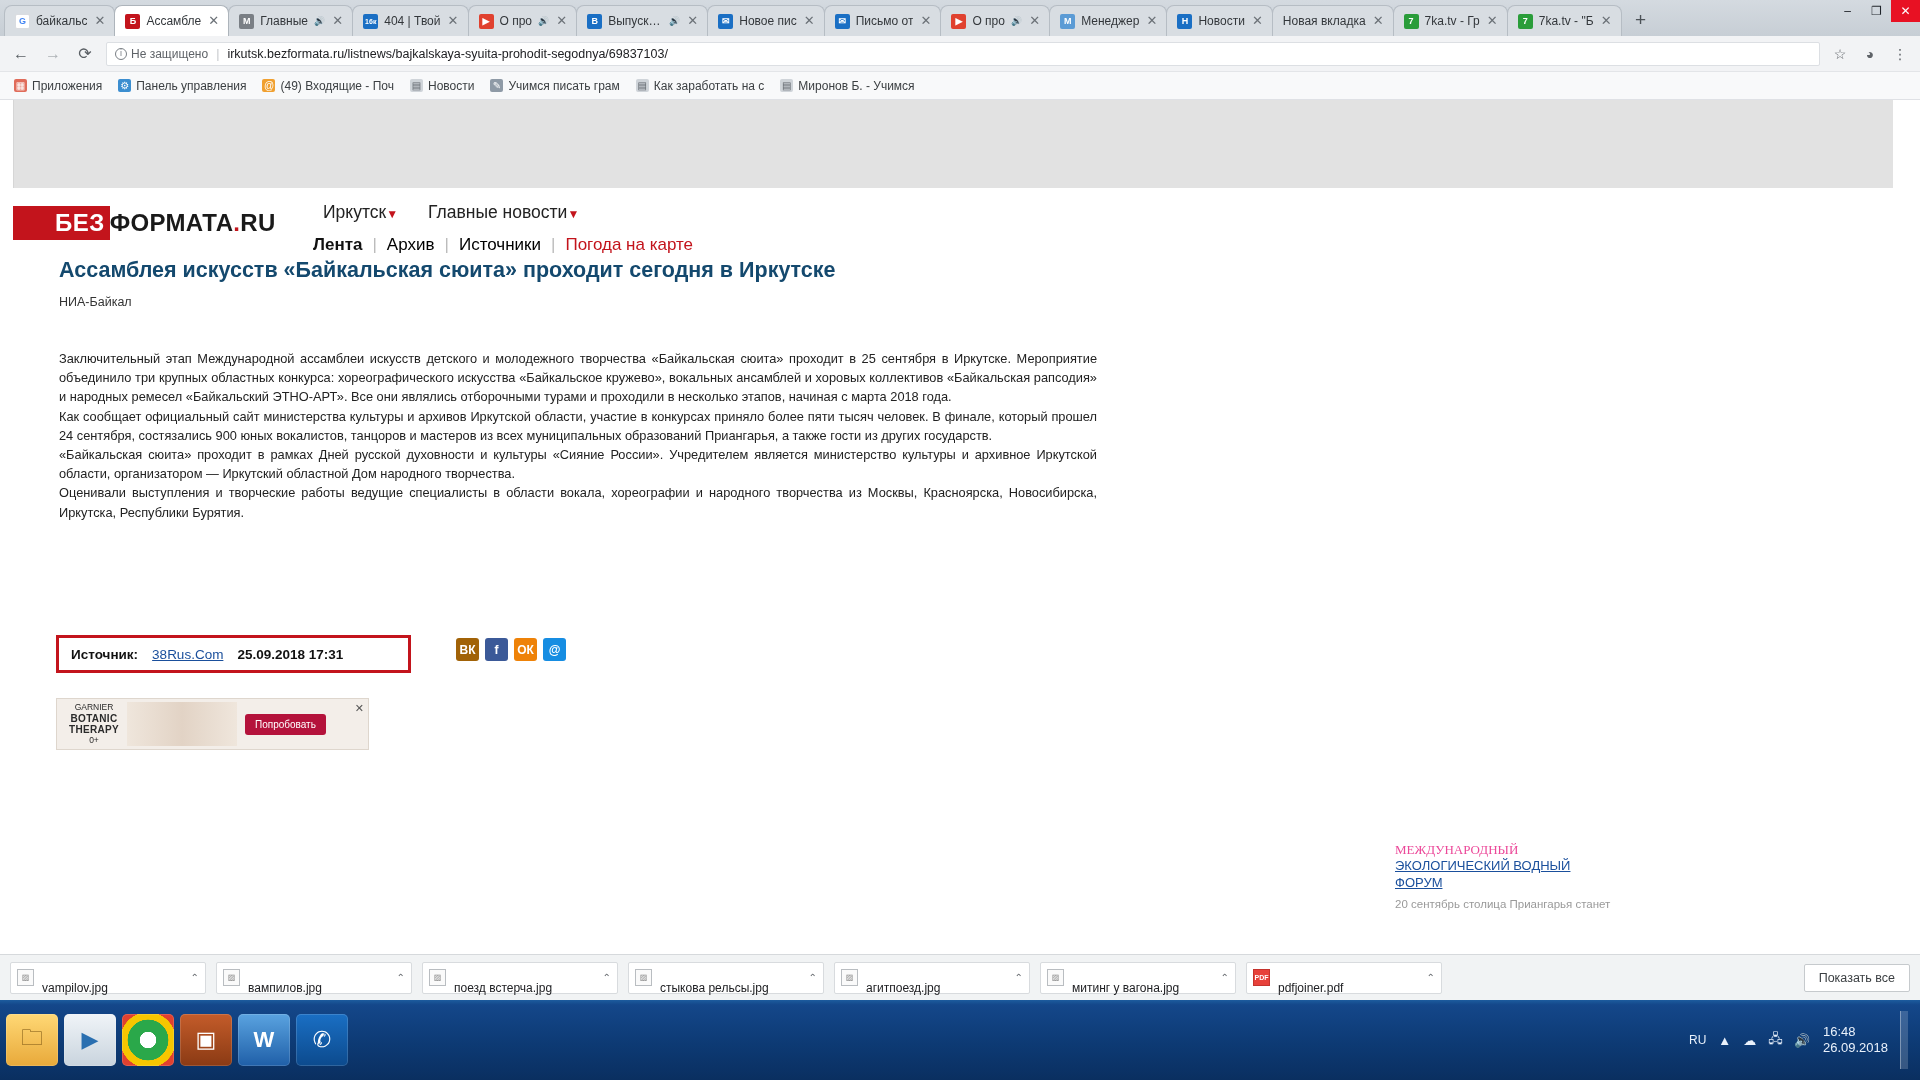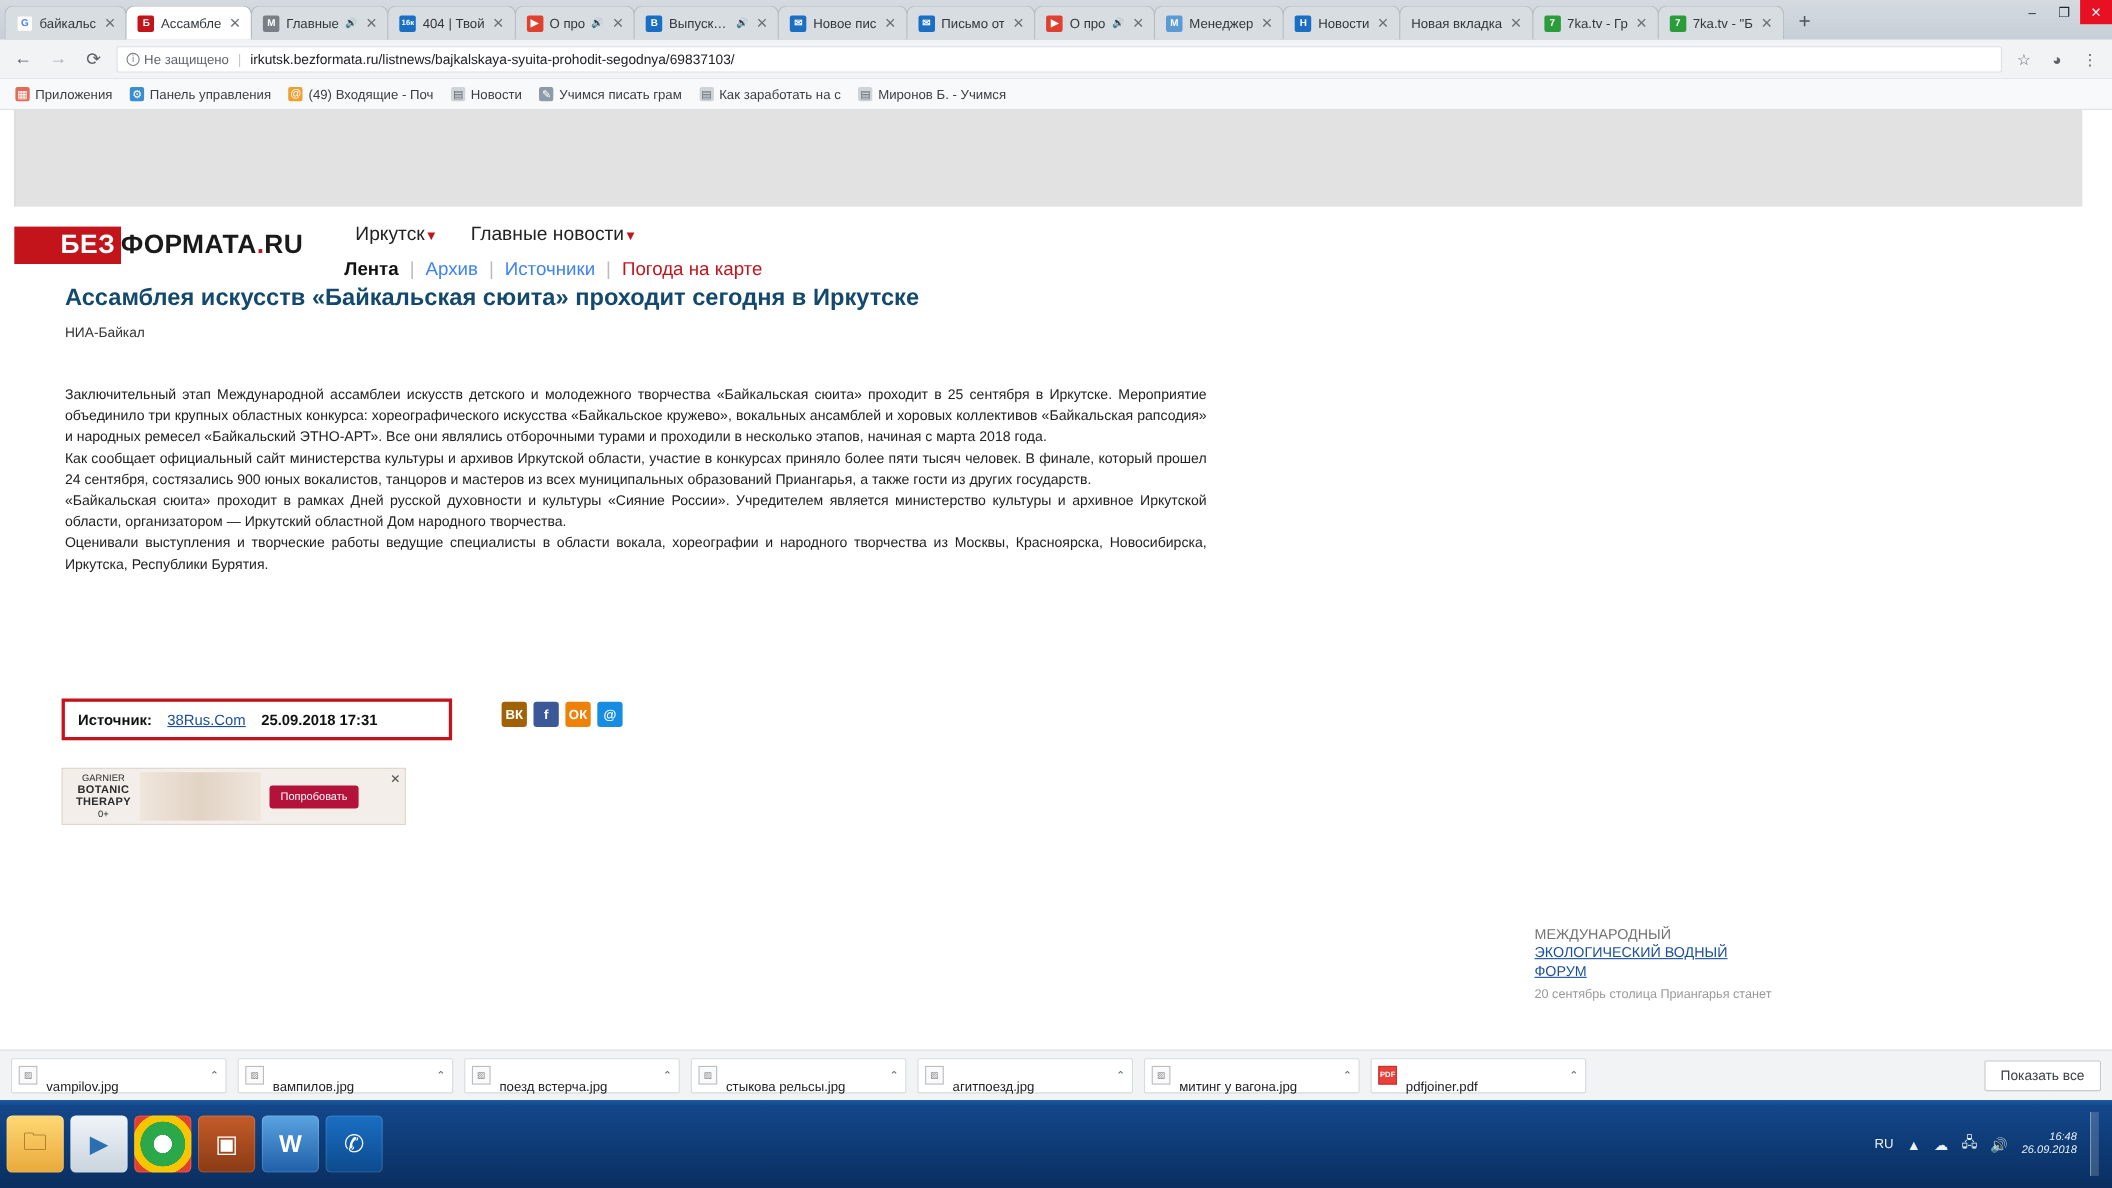--- a/index.html
+++ b/index.html
@@ -128,21 +128,21 @@
   .navmain {
     position: absolute; left: 310px; top: 14px;
     display: flex; align-items: center; gap: 30px;
     font-size: 17.5px; color: #222;
   }
   .navmain .caret { color: #c3141c; font-size: 12px; }
   .subnav {
     position: absolute; left: 300px; top: 47px;
     display: flex; align-items: center; gap: 10px; font-size: 17px;
   }
-  .subnav .item { color: #3b82f6; }
+  .subnav .item { color: #000000; }
   .subnav .item.active { color: #111; font-weight: bold; }
   .subnav .item.weather { color: #c3141c; }
   .subnav .sep { color: #bbb; }
 
   .article { position: absolute; left: 13px; top: 158px; width: 1880px; }
   .art-title {
     margin: 0; padding: 0 0 0 46px;
     font-size: 21.5px; color: #14496e; font-weight: bold;
   }
   .art-source { padding: 12px 0 0 46px; font-size: 12.5px; color: #333; }
@@ -186,21 +186,21 @@
     margin-left: 8px; background: #b4123b; color: #fff;
     font-size: 10px; padding: 5px 10px; border-radius: 3px; white-space: nowrap;
   }
   .adbox .adclose { position: absolute; right: 4px; top: 3px; font-size: 11px; color: #555; }
 
   .rightlinks {
     position: absolute; left: 1395px; top: 742px; width: 250px;
     font-size: 13px; line-height: 1.25; color: #1a4f9c;
   }
   .rightlinks a { color: #1a4f9c; text-decoration: underline; display: block; }
-  .rightlinks .faded { color: #737373; text-decoration: none; display: block; }
+  .rightlinks .faded { color: #ec4899; text-decoration: none; display: block; font-family: Liberation Serif, serif; }
   .rightlinks .cut { color: #444; font-size: 11.5px; margin-top: 6px; opacity: .55; }
 
   
   .downloadbar {
     height: 46px; background: #f1f3f4; border-top: 1px solid #d6d9dc;
     display: flex; align-items: center; padding: 0 10px; gap: 0;
   }
   .dl {
     height: 32px; min-width: 196px; max-width: 196px;
     background: #ffffff; border: 1px solid #d8dbde; border-radius: 2px;
@@ -236,21 +236,21 @@
   .ti-media { background: linear-gradient(#f0f4f8,#c9d4de); color:#2a6fb0; }
   .ti-chrome { background: radial-gradient(circle at 50% 50%, #ffffff 0 22%, #2aa84a 23% 55%, #f7c600 56% 75%, #e0412f 76% 100%); }
   .ti-box { background: linear-gradient(#c45c2a,#8a3a14); }
   .ti-word { background: linear-gradient(#5aa3e0,#1f5fa8); color:#fff; font-weight:bold; }
   .ti-phone { background: linear-gradient(#1a6fc4,#0c4a8d); }
   .tray {
     margin-left: auto; display: flex; align-items: center; gap: 12px;
     padding-right: 12px; color: #e9f1fb; font-size: 12px;
   }
   .tray .ic { font-size: 13px; }
-  .tray .clock { text-align: right; line-height: 1.25; font-size: 10px; font-style: italic; }
+  .tray .clock { line-height: 1.25; font-size: 13px; }
   .tray .showdesk { width: 8px; height: 58px; background: rgba(255,255,255,.18); border-left:1px solid rgba(255,255,255,.35); }
 </style>
 </head>
 <body>
 
 <div id="root">
 
   <div class="browser">
 
     <div class="tabstrip">

